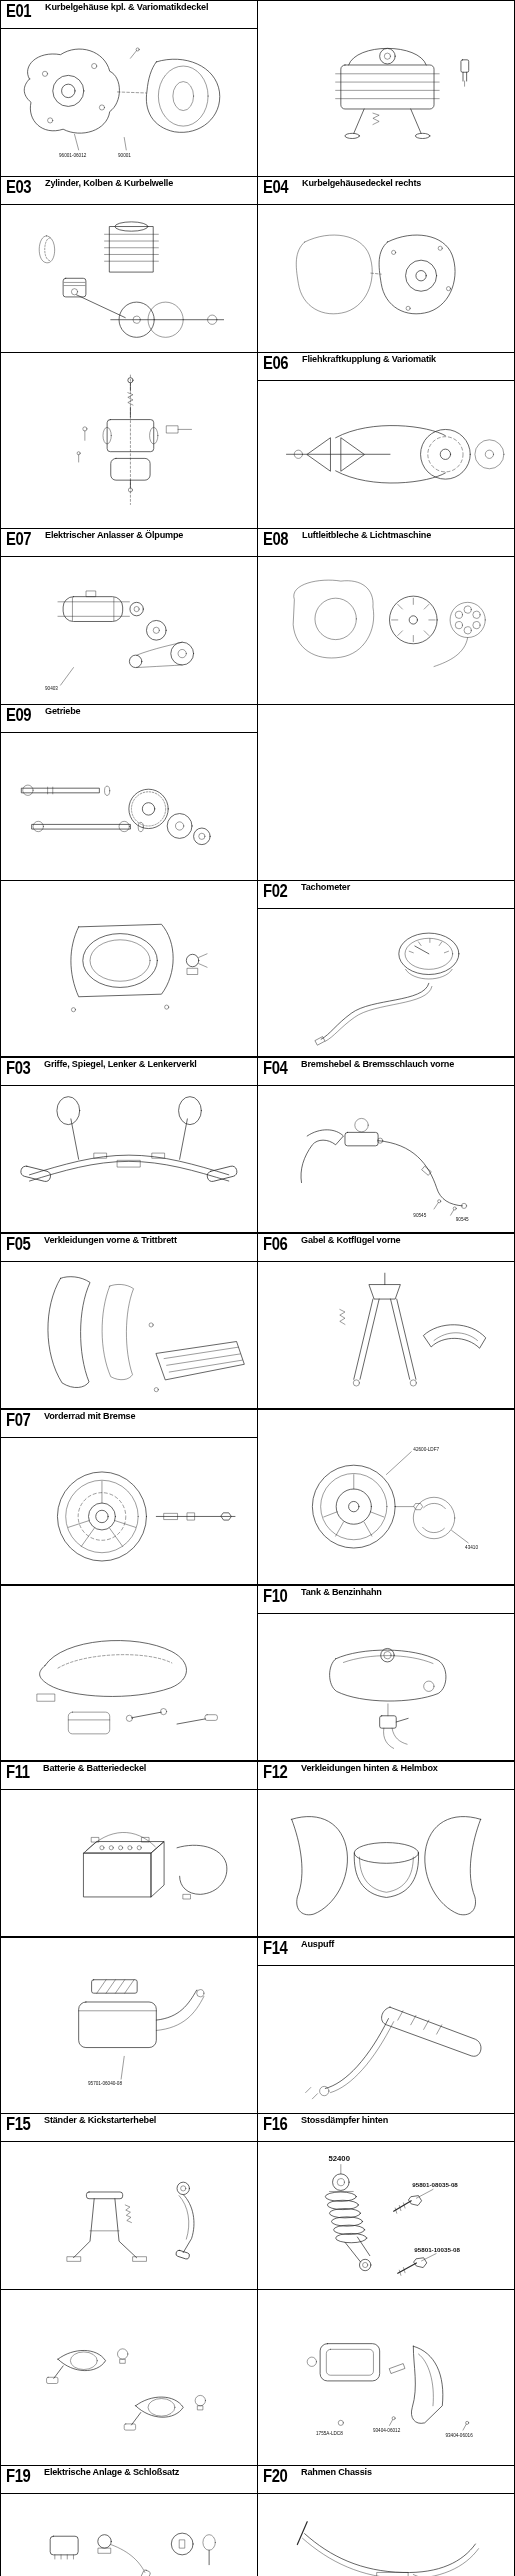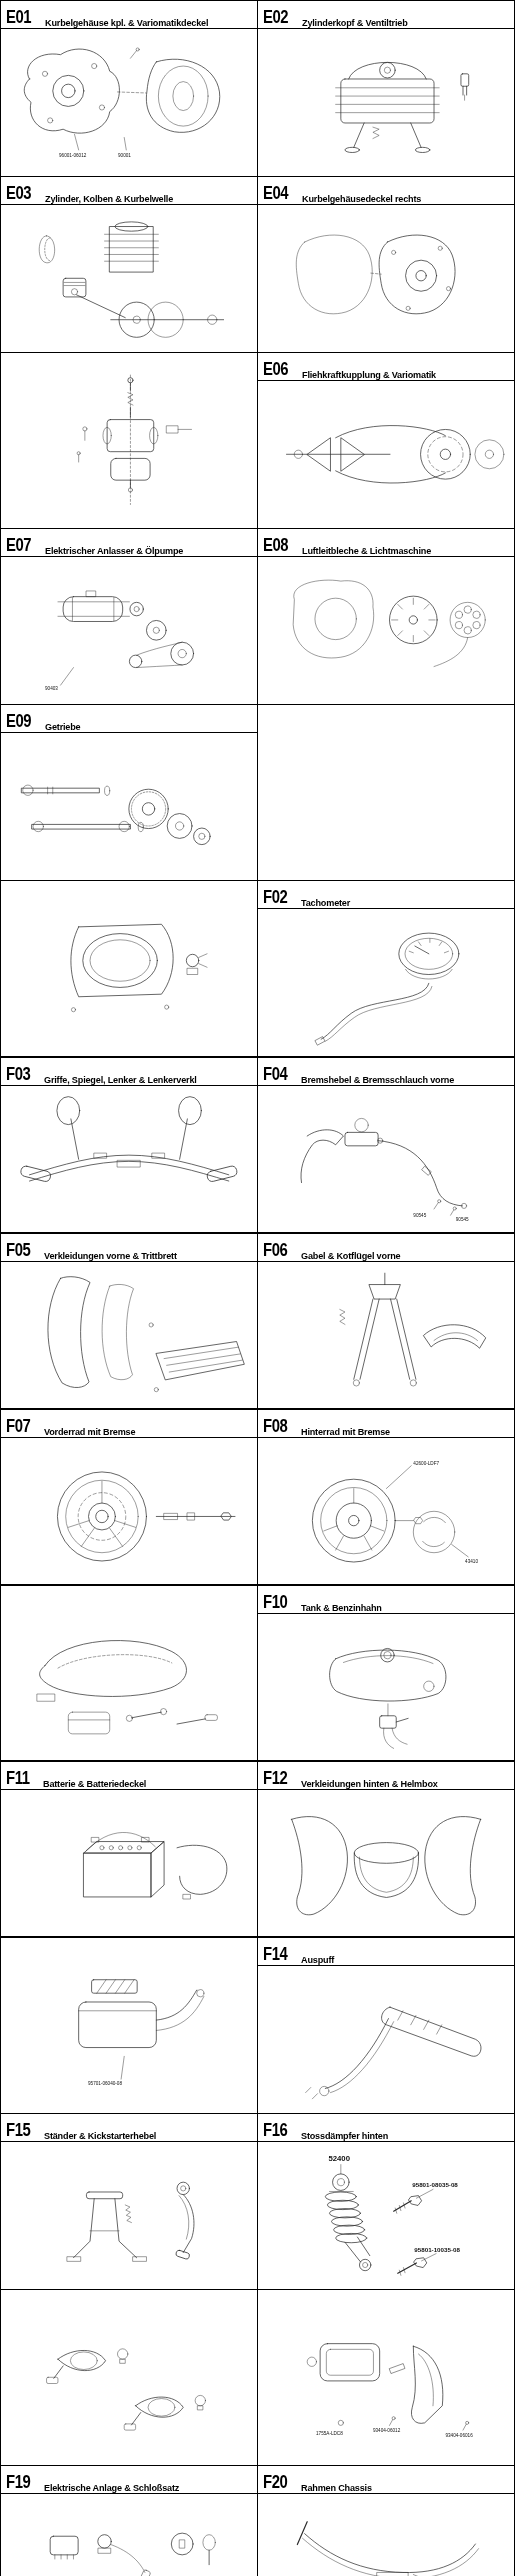--- a/index.html
+++ b/index.html
@@ -1,20 +1,20 @@
 <!DOCTYPE html>
 <html style="font-size:8.2px"><head>
 <meta charset="utf-8">
 <style>
   html,body{margin:0;padding:0;background:#fff}
   body{width:515px;font-family:"Liberation Sans",sans-serif}
   .grid{box-sizing:border-box;width:515px;height:2994px;border:1.5px solid #000;background:#000;
         display:grid;grid-template-columns:1fr 1fr;grid-template-rows:repeat(17,1fr);gap:1.5px}
   .cell{background:#fff;display:flex;flex-direction:column;overflow:hidden}
-  .hd{flex:0 0 27px;height:27px;border-bottom:1.5px solid #000;display:flex;align-items:flex-end;
+  .hd{flex:0 0 27px;height:27px;border-bottom:1.5px solid #000;display:flex;align-items:flex-start;
       padding:0 5.2px;gap:9.3px;background:#fff}
   .code{font-weight:bold;font-size:17.5px;letter-spacing:-0.5px;transform:scaleX(.85);
         transform-origin:left center;white-space:nowrap;color:#000}
   .title{font-weight:bold;font-size:9.8px;letter-spacing:-0.2px;transform:scaleX(.93);
          transform-origin:left center;white-space:nowrap;color:#000}
   .body{flex:1;position:relative}
   svg.dwg{position:absolute;inset:0;width:100%;height:100%}
   .dwg path,.dwg circle,.dwg ellipse,.dwg rect,.dwg line,.dwg polyline,.dwg polygon{
       stroke:#2b2b2b;stroke-width:1.4;fill:none;stroke-linecap:round;stroke-linejoin:round}
   .dwg .thin{stroke-width:.9}
@@ -50,24 +50,20 @@
           <circle cx="264" cy="38" r="3" class="thin"></circle>
         <line x1="150" y1="232" x2="142" y2="202" class="thin"></line>
         <text x="112" y="246">96001-06012</text>
         <line x1="242" y1="232" x2="238" y2="208" class="thin"></line>
         <text x="226" y="246">90001</text>
       </svg>
     </div>
   </div>
 
   <div class="cell">
-    <div class="hd">
-      <span class="code">E02</span>
-      <span class="title">Zylinderkopf  &amp; Ventiltrieb</span>
-    </div>
     <div class="body">
       <svg class="dwg" viewBox="0 0 494 280">
         <path d="M175,95 C190,52 310,52 325,95"></path>
         <circle cx="250" cy="78" r="15"></circle>
           <circle cx="250" cy="78" r="6" class="thin"></circle>
         <rect x="160" y="95" width="180" height="85" rx="8"></rect>
         <line x1="150" y1="112" x2="350" y2="112" class="thin"></line>
         <line x1="150" y1="128" x2="350" y2="128" class="thin"></line>
         <line x1="150" y1="144" x2="350" y2="144" class="thin"></line>
         <line x1="150" y1="160" x2="350" y2="160" class="thin"></line>
@@ -411,24 +407,20 @@
         <line x1="170" y1="158" x2="130" y2="171" class="thin"></line>
         <line x1="300" y1="150" x2="452" y2="150"></line>
         <rect x="315" y="144" width="26" height="12" class="thin"></rect>
         <rect x="360" y="143" width="14" height="14" class="thin"></rect>
         <polygon points="430,143 440,143 445,150 440,157 430,157 425,150"></polygon>
       </svg>
     </div>
   </div>
 
   <div class="cell">
-    <div class="hd">
-      <span class="code">F08</span>
-      <span class="title">Hinterrad mit Bremse</span>
-    </div>
     <div class="body">
       <svg class="dwg" viewBox="0 0 494 280">
         <circle cx="185" cy="158" r="80"></circle>
         <circle cx="185" cy="158" r="64" class="thin"></circle>
         <circle cx="185" cy="158" r="34"></circle>
           <circle cx="185" cy="158" r="10"></circle>
         <line x1="185" y1="124" x2="185" y2="96" class="thin"></line>
         <line x1="217" y1="168" x2="243" y2="178" class="thin"></line>
         <line x1="205" y1="188" x2="220" y2="215" class="thin"></line>
         <line x1="165" y1="188" x2="150" y2="215" class="thin"></line>

